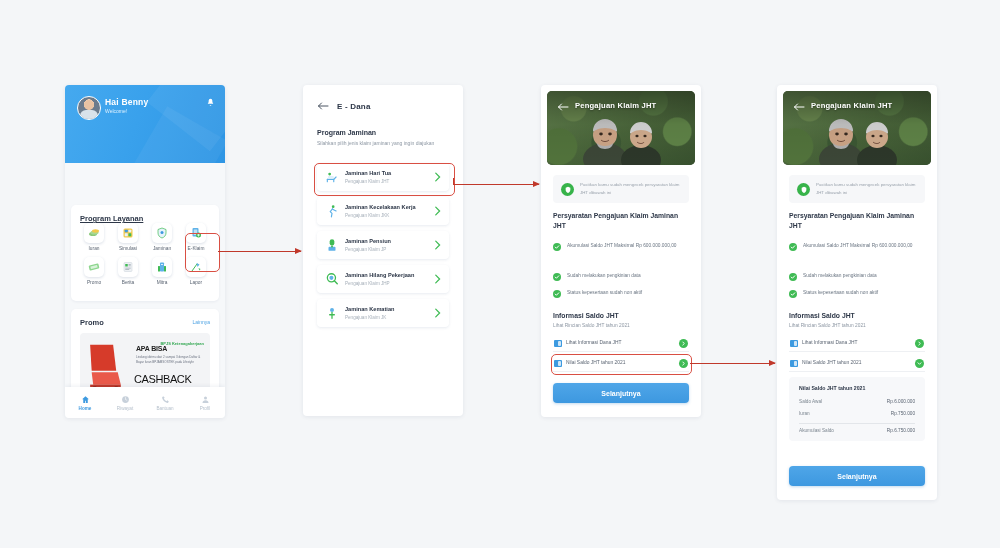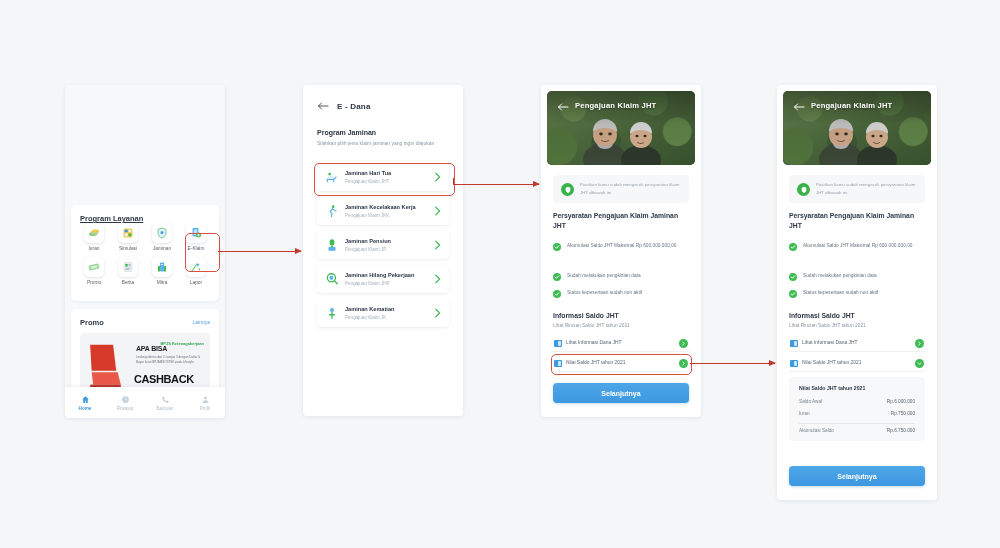--- a/index.html
+++ b/index.html
@@ -76,21 +76,21 @@
     box-shadow:0 1px 3px rgba(30,60,110,.16);display:flex;align-items:center;justify-content:center;
   }
   .g-lbl{font-size:4.8px;color:#5a6472;}
 
   #promo-card{left:6px;top:224px;width:148px;height:96px;box-shadow:0 1px 3px rgba(20,40,80,.06);overflow:hidden;}
   .lainnya{position:absolute;right:9px;top:10px;font-size:5px;color:#4fa3e3;}
   .promo-banner{position:absolute;left:9px;top:24px;width:130px;height:66px;border-radius:4px;background:#f3f4f6;overflow:hidden;}
   .pb-chair{position:absolute;left:4px;top:8px;width:46px;height:52px;}
   .pb-t1{position:absolute;left:56px;top:12px;font-size:7px;font-weight:bold;color:#222;letter-spacing:-.2px;}
   .pb-t2{position:absolute;left:56px;top:22px;width:70px;font-size:3px;color:#6b7280;line-height:1.5;}
-  .pb-t3{position:absolute;left:54px;top:40px;font-size:11px;font-weight:bold;color:#111;letter-spacing:-.4px;}
+  .pb-t3{position:absolute;left:54px;top:40px;font-size:11px;font-weight:normal;color:#111;letter-spacing:-.4px;}
   .pb-logo{position:absolute;right:6px;top:8px;font-size:4px;color:#34a853;font-weight:bold;}
 
   .bottom-nav{
     position:absolute;left:0;bottom:0;width:160px;height:31px;background:#fff;
     box-shadow:0 -1px 4px rgba(20,40,80,.07);display:flex;align-items:center;
   }
   .bn-item{flex:1;text-align:center;}
   .bn-ico{height:10px;display:flex;align-items:center;justify-content:center;margin-bottom:2px;}
   .bn-lbl{font-size:4.6px;color:#b6c0cc;}
   .bn-item.active .bn-lbl{color:#3d9ae0;font-weight:bold;}
@@ -168,20 +168,31 @@
   }
   .arrow-v{position:absolute;width:1.2px;background:#c0392b;}
 </style>
 </head>
 <body>
 
 <div class="canvas">
 
   <div class="panel" id="panel1">
 
+    <div class="hdr-blue">
+      <div class="avatar">
+        <div class="face"></div>
+          <div class="body"></div>
+      </div>
+      <div class="greet">Hai Benny</div>
+      <div class="greet-sub">Welcome!</div>
+      <svg class="bell" viewBox="0 0 24 24" fill="#ffffff">
+        <path d="M12 2a5 5 0 0 0-5 5v4l-2 3v1h14v-1l-2-3V7a5 5 0 0 0-5-5zm0 19a2.5 2.5 0 0 0 2.4-2H9.6a2.5 2.5 0 0 0 2.4 2z"></path>
+      </svg>
+    </div>
 
 
     <div class="white-card" id="layanan-card">
       <div class="sec-title" style="left:9px;top:9px;text-decoration:underline;">Program Layanan</div>
       <div class="grid">
 
         <div class="g-item">
           <div class="g-ico">
             <svg viewBox="0 0 24 24" width="12" height="12">
                 <ellipse cx="10" cy="14" rx="8" ry="4" fill="#8ac97a"></ellipse>

